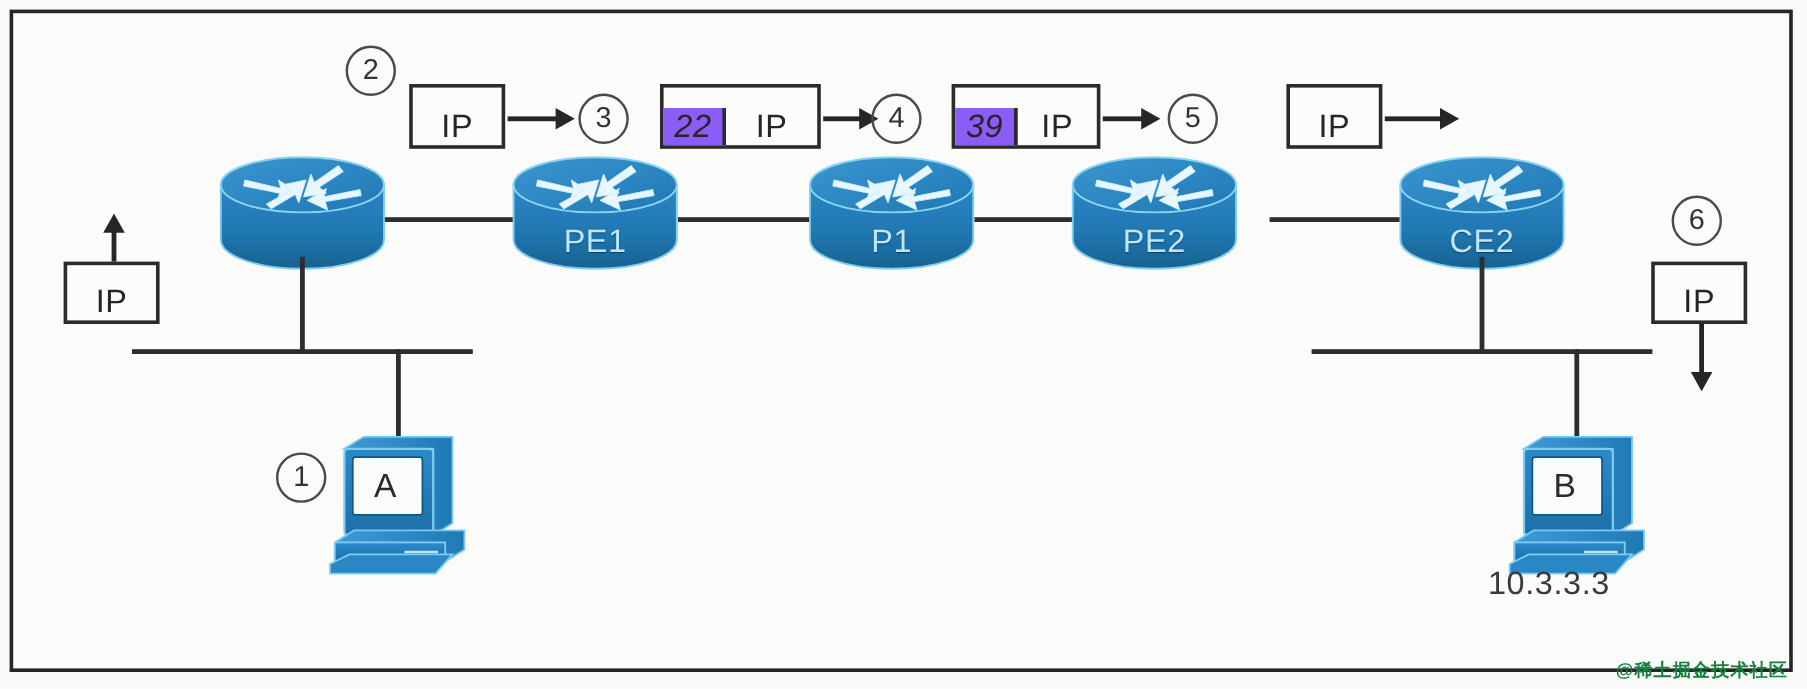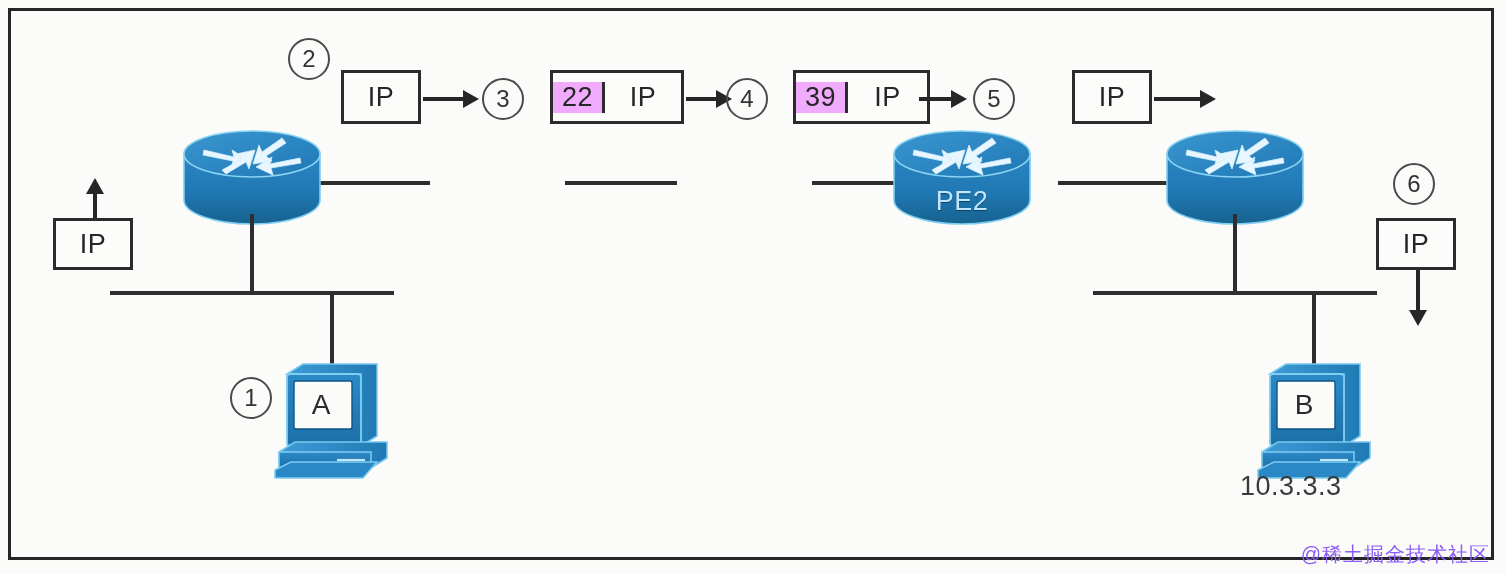--- a/index.html
+++ b/index.html
@@ -14,32 +14,32 @@
     position:absolute;left:8px;top:8px;
     width:1486px;height:552px;
     border:3px solid #262626;
     background:#fbfbf9;
     box-sizing:border-box;
   }
 
   
   .pktbox{
     position:absolute;
-    display:flex;align-items:center;
+    display:flex;align-items:flex-end;
     border:3px solid #2b2b2b;
     background:#fcfcfa;
     box-sizing:border-box;
   }
   .pktcell{
     display:flex;align-items:center;justify-content:center;
     font-size:27px;color:#262626;font-weight:400;
     letter-spacing:.5px;
     box-sizing:border-box;
   }
-  .pktcell.shade{background:#f0abfc;}
+  .pktcell.shade{background:#8b5cf6;font-style:italic;}
   .pktcell.div{border-right:3px solid #2b2b2b;}
 
   
   .arrow-h{position:absolute;height:0;}
   .arrow-h .shaft{
     position:absolute;left:0;top:0;height:4px;background:#262626;
   }
   .arrow-h .head{
     position:absolute;top:-7px;width:0;height:0;
     border-top:9px solid transparent;
@@ -91,22 +91,23 @@
     position:absolute;left:28px;top:22px;width:56px;height:46px;
     display:flex;align-items:center;justify-content:center;
     font-size:28px;color:#2a2a2a;
   }
   .hostip{
     position:absolute;font-size:27px;color:#3a3a3a;letter-spacing:.5px;
   }
 
   .watermark{
     position:absolute;right:16px;bottom:6px;
-    font-size:20px;color:#8b5cf6;letter-spacing:1px;
+    font-size:15px;color:#15803d;letter-spacing:1px;
     white-space:nowrap;
+    font-weight:bold;
   }
 </style>
 </head>
 <body>
 
 <div id="canvas">
   <div id="frame"></div>
 
   <div class="step" style="left:288px;top:38px;">
     <span>2</span>
@@ -130,21 +131,21 @@
   </div>
   <div class="arrow-h" style="left:686px;top:97px;width:46px;">
     <div class="shaft" style="width:32px;"></div>
     <div class="head" style="left:30px;"></div>
   </div>
 
   <div class="step" style="left:726px;top:78px;">
     <span>4</span>
   </div>
 
-  <div class="pktbox" style="left:793px;top:70px;width:137px;height:54px;">
+  <div class="pktbox" style="left:793px;top:70px;width:124px;height:54px;">
     <div class="pktcell shade div" style="width:52px;">39</div>
     <div class="pktcell" style="flex:1;">IP</div>
   </div>
   <div class="arrow-h" style="left:919px;top:97px;width:48px;">
     <div class="shaft" style="width:34px;"></div>
     <div class="head" style="left:32px;"></div>
   </div>
 
   <div class="step" style="left:973px;top:78px;">
     <span>5</span>
@@ -200,21 +201,47 @@
       <ellipse cx="70" cy="24" rx="68" ry="23" fill="url(#gTop)" stroke="#8ad4f2" stroke-width="1.6"></ellipse>
       <g fill="#e8f7ff" stroke="#cfeeff" stroke-width="0.8">
         <path d="M22,20 L52,27 L50,20 L66,30 L49,38 L51,31 L21,25 Z"></path>
         <path d="M118,28 L88,34 L90,27 L74,37 L91,45 L89,38 L119,33 Z"></path>
         <path d="M100,8 L80,22 L77,15 L71,34 L90,31 L84,26 L104,13 Z"></path>
         <path d="M44,44 L64,32 L67,39 L73,20 L54,24 L60,29 L40,40 Z"></path>
       </g>
     </svg>
   </div>
 
-
+  <div class="router" style="left:426px;top:130px;">
+    <svg viewBox="0 0 140 95" xmlns="http://www.w3.org/2000/svg">
+      <path d="M2,24 L2,70 A68,24 0 0 0 138,70 L138,24 Z" fill="url(#gBody)" stroke="#7fcdf0" stroke-width="1.6"></path>
+      <ellipse cx="70" cy="24" rx="68" ry="23" fill="url(#gTop)" stroke="#8ad4f2" stroke-width="1.6"></ellipse>
+      <g fill="#e8f7ff" stroke="#cfeeff" stroke-width="0.8">
+        <path d="M22,20 L52,27 L50,20 L66,30 L49,38 L51,31 L21,25 Z"></path>
+        <path d="M118,28 L88,34 L90,27 L74,37 L91,45 L89,38 L119,33 Z"></path>
+        <path d="M100,8 L80,22 L77,15 L71,34 L90,31 L84,26 L104,13 Z"></path>
+        <path d="M44,44 L64,32 L67,39 L73,20 L54,24 L60,29 L40,40 Z"></path>
+      </g>
+    </svg>
+    <div class="rlabel">PE1</div>
+  </div>
+
+  <div class="router" style="left:673px;top:130px;">
+    <svg viewBox="0 0 140 95" xmlns="http://www.w3.org/2000/svg">
+      <path d="M2,24 L2,70 A68,24 0 0 0 138,70 L138,24 Z" fill="url(#gBody)" stroke="#7fcdf0" stroke-width="1.6"></path>
+      <ellipse cx="70" cy="24" rx="68" ry="23" fill="url(#gTop)" stroke="#8ad4f2" stroke-width="1.6"></ellipse>
+      <g fill="#e8f7ff" stroke="#cfeeff" stroke-width="0.8">
+        <path d="M22,20 L52,27 L50,20 L66,30 L49,38 L51,31 L21,25 Z"></path>
+        <path d="M118,28 L88,34 L90,27 L74,37 L91,45 L89,38 L119,33 Z"></path>
+        <path d="M100,8 L80,22 L77,15 L71,34 L90,31 L84,26 L104,13 Z"></path>
+        <path d="M44,44 L64,32 L67,39 L73,20 L54,24 L60,29 L40,40 Z"></path>
+      </g>
+    </svg>
+    <div class="rlabel">P1</div>
+  </div>
 
   <div class="router" style="left:892px;top:130px;">
     <svg viewBox="0 0 140 95" xmlns="http://www.w3.org/2000/svg">
       <path d="M2,24 L2,70 A68,24 0 0 0 138,70 L138,24 Z" fill="url(#gBody)" stroke="#7fcdf0" stroke-width="1.6"></path>
       <ellipse cx="70" cy="24" rx="68" ry="23" fill="url(#gTop)" stroke="#8ad4f2" stroke-width="1.6"></ellipse>
       <g fill="#e8f7ff" stroke="#cfeeff" stroke-width="0.8">
         <path d="M22,20 L52,27 L50,20 L66,30 L49,38 L51,31 L21,25 Z"></path>
         <path d="M118,28 L88,34 L90,27 L74,37 L91,45 L89,38 L119,33 Z"></path>
         <path d="M100,8 L80,22 L77,15 L71,34 L90,31 L84,26 L104,13 Z"></path>
         <path d="M44,44 L64,32 L67,39 L73,20 L54,24 L60,29 L40,40 Z"></path>
@@ -227,20 +254,21 @@
     <svg viewBox="0 0 140 95" xmlns="http://www.w3.org/2000/svg">
       <path d="M2,24 L2,70 A68,24 0 0 0 138,70 L138,24 Z" fill="url(#gBody)" stroke="#7fcdf0" stroke-width="1.6"></path>
       <ellipse cx="70" cy="24" rx="68" ry="23" fill="url(#gTop)" stroke="#8ad4f2" stroke-width="1.6"></ellipse>
       <g fill="#e8f7ff" stroke="#cfeeff" stroke-width="0.8">
         <path d="M22,20 L52,27 L50,20 L66,30 L49,38 L51,31 L21,25 Z"></path>
         <path d="M118,28 L88,34 L90,27 L74,37 L91,45 L89,38 L119,33 Z"></path>
         <path d="M100,8 L80,22 L77,15 L71,34 L90,31 L84,26 L104,13 Z"></path>
         <path d="M44,44 L64,32 L67,39 L73,20 L54,24 L60,29 L40,40 Z"></path>
       </g>
     </svg>
+    <div class="rlabel">CE2</div>
   </div>
 
   <div class="wire-v" style="left:250px;top:214px;height:81px;"></div>
   <div class="wire-h" style="left:110px;top:291px;width:284px;"></div>
   <div class="wire-v" style="left:330px;top:291px;height:78px;"></div>
 
   <div class="wire-v" style="left:1233px;top:214px;height:81px;"></div>
   <div class="wire-h" style="left:1093px;top:291px;width:284px;"></div>
   <div class="wire-v" style="left:1312px;top:291px;height:78px;"></div>
 

